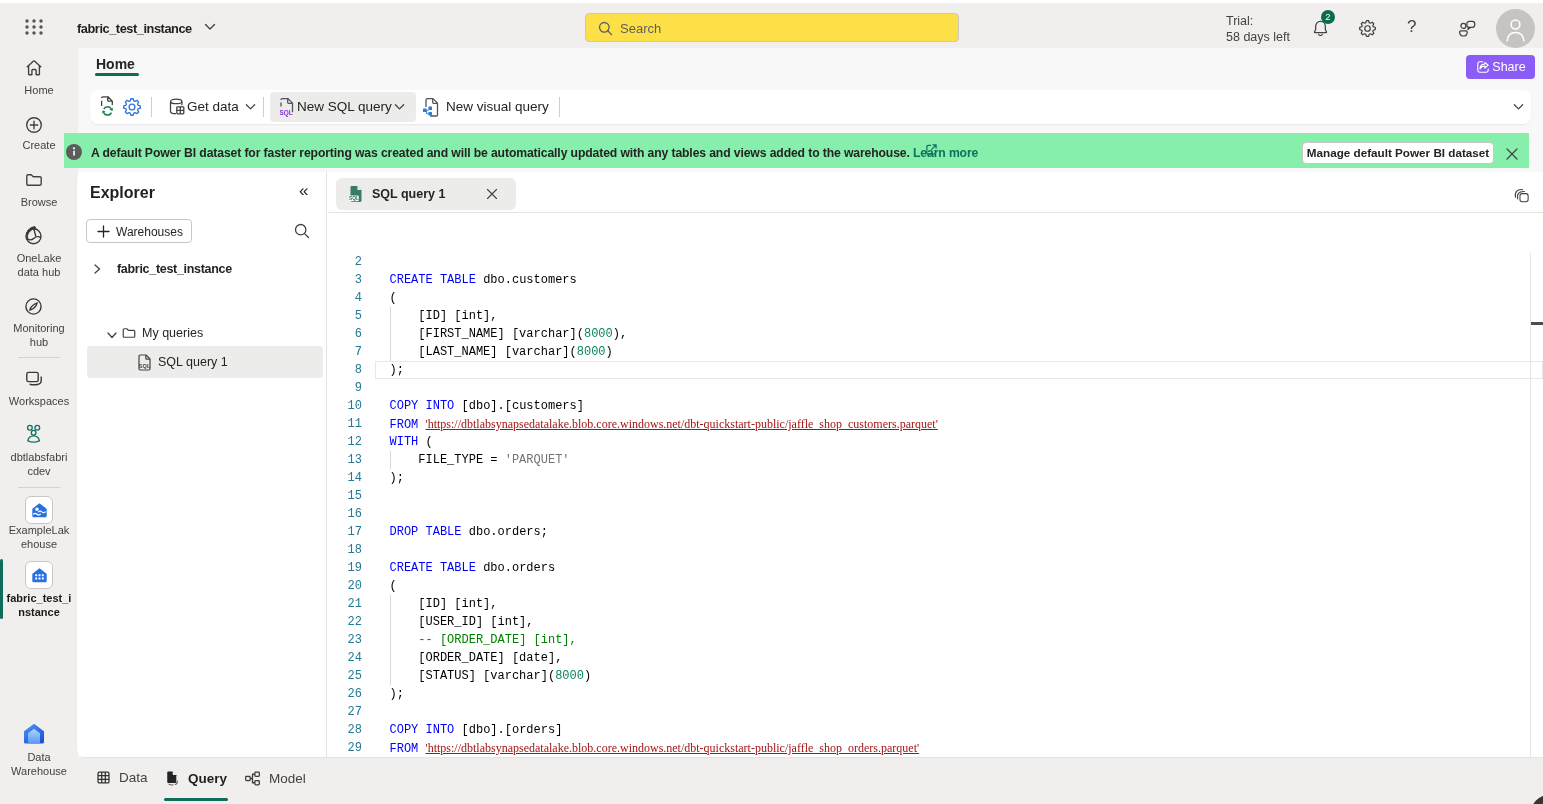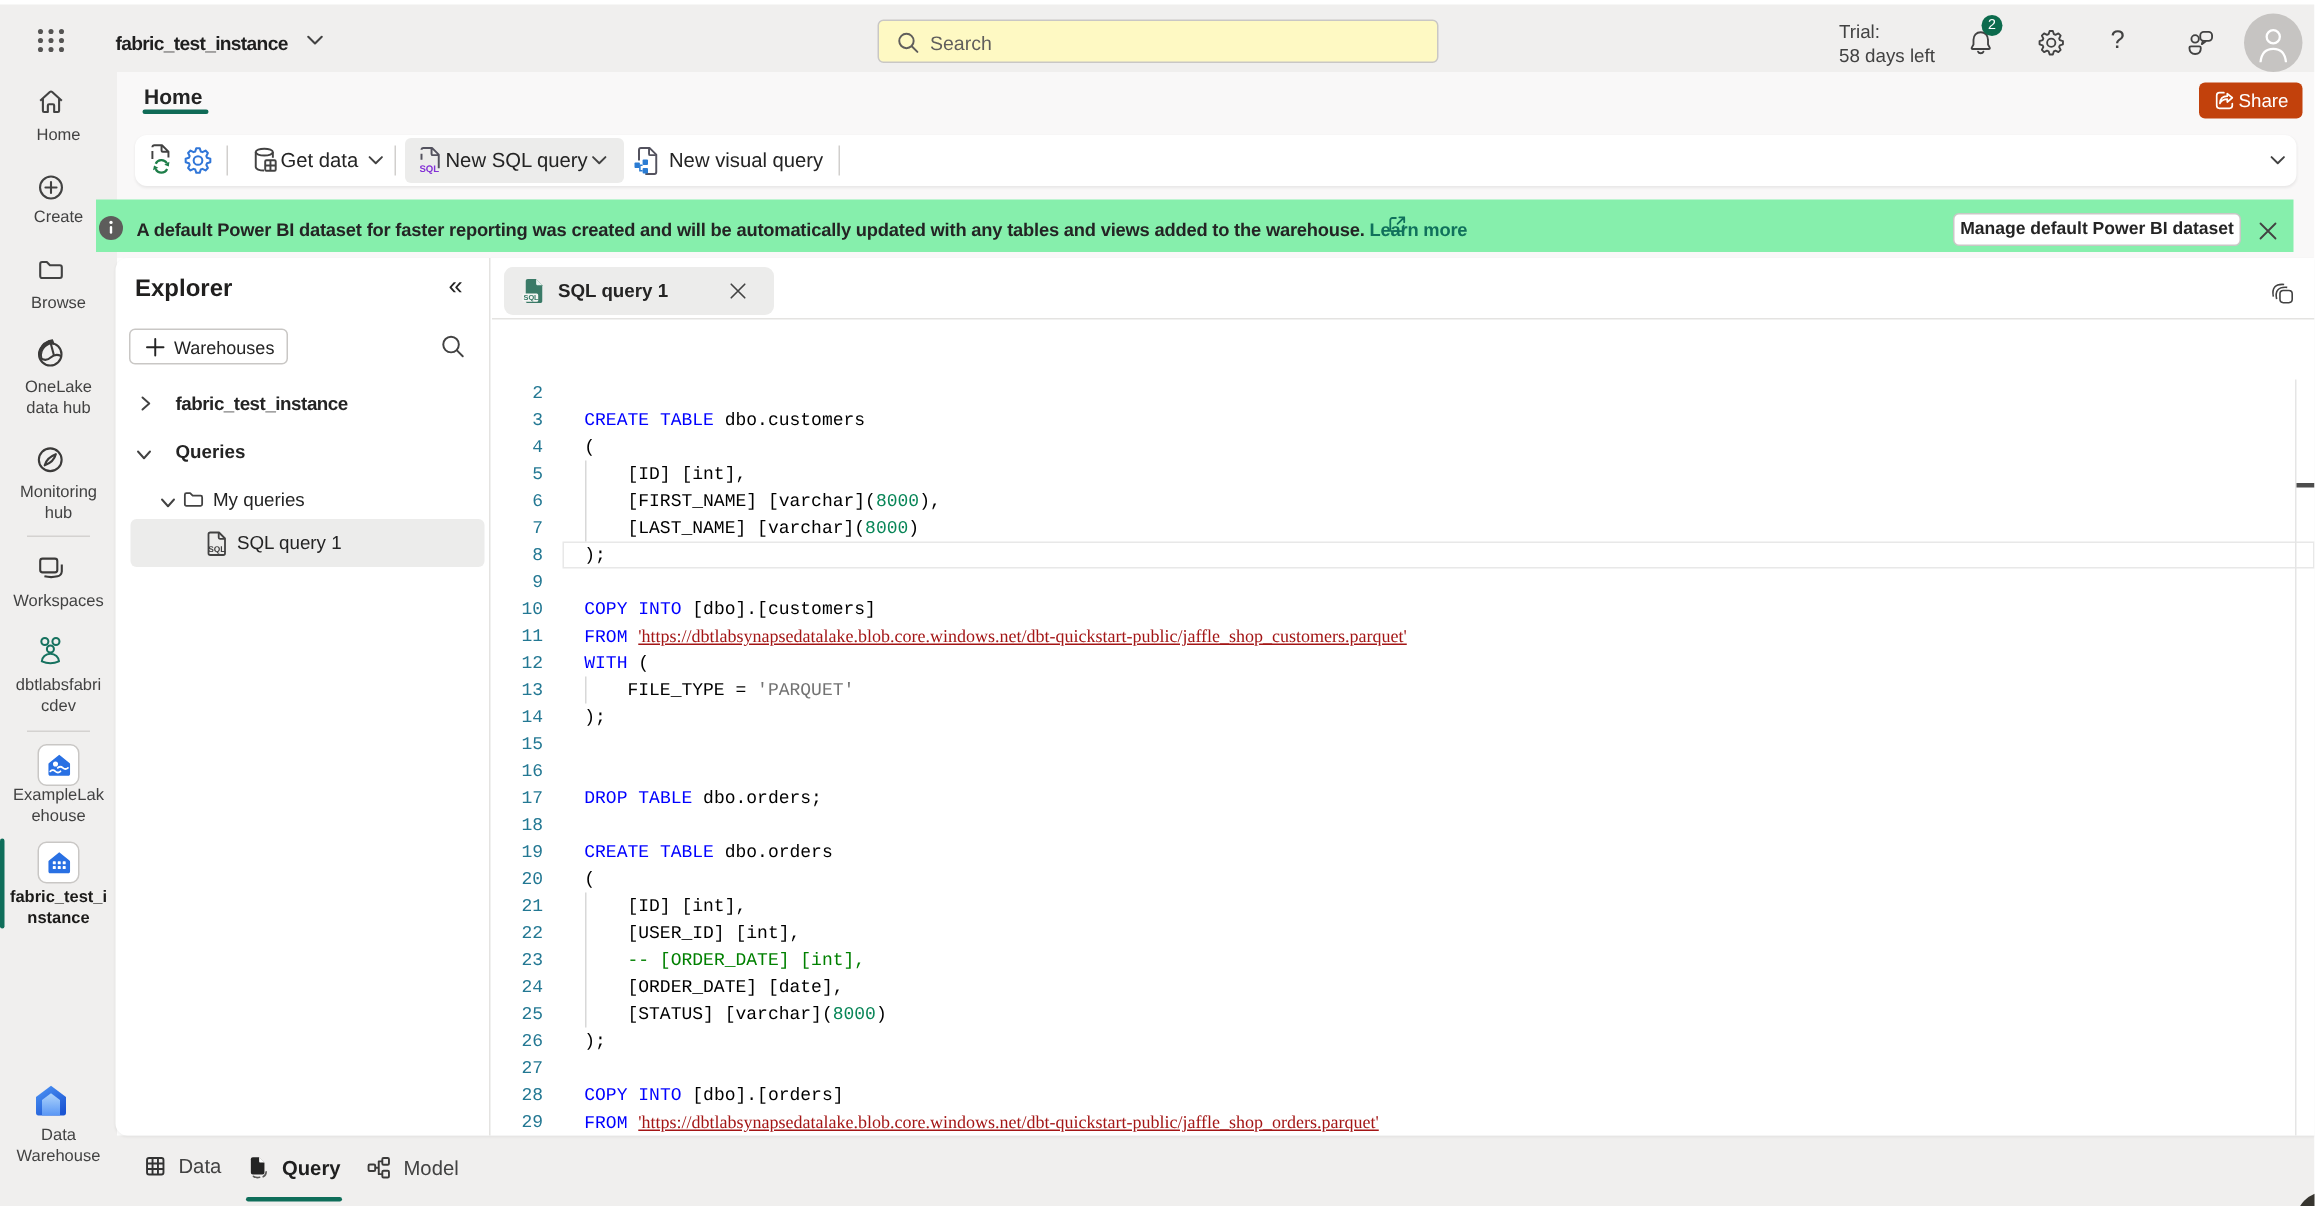--- a/index.html
+++ b/index.html
@@ -4,40 +4,40 @@
 <style>
 * { margin:0; padding:0; box-sizing:border-box; }
 html,body { width:1543px; height:804px; overflow:hidden; }
 body { font-family:"Liberation Sans",sans-serif; background:#fff; position:relative; color:#242424; }
 .abs { position:absolute; }
 svg { display:block; }
 
 
 #topbar { position:absolute; left:0; top:3px; width:1543px; height:45px; background:#f0efee; }
 #title { position:absolute; left:77px; top:18px; font-size:12.8px; font-weight:700; color:#1f1f1f; letter-spacing:-0.45px; }
-#searchbox { position:absolute; left:585px; top:10px; width:374px; height:29px; background:#fef9c3; border:1px solid #c9c7c5; border-radius:4px; }
+#searchbox { position:absolute; left:585px; top:10px; width:374px; height:29px; background:#fde047; border:1px solid #c9c7c5; border-radius:4px; }
 #searchbox .ph { position:absolute; left:34px; top:7px; font-size:13px; color:#605e5c; }
 #trial { position:absolute; left:1226px; top:10px; font-size:12.5px; color:#424242; line-height:16px; }
 #avatar { position:absolute; left:1496px; top:6px; width:39px; height:39px; border-radius:50%; background:#c6c4c2; overflow:hidden; }
 .badge { position:absolute; left:1321px; top:7px; width:14px; height:14px; border-radius:50%; background:#0c6b4d; color:#fff; font-size:9.5px; text-align:center; line-height:14px; }
 
 
 #railbg { position:absolute; left:0; top:48px; width:78px; height:756px; background:#f0efee; }
 #rail { position:absolute; left:0; top:0; width:78px; height:804px; }
 .rlabel { position:absolute; width:78px; text-align:center; font-size:11px; color:#424242; line-height:13.5px; }
 .rlabel.bold { font-weight:700; color:#1b1a19; }
 .rsep { position:absolute; left:18px; width:42px; height:1px; background:#d4d2d0; }
 .tile { position:absolute; left:25px; width:28px; height:28px; background:#fff; border:1px solid #c9c7c5; border-radius:6px; display:flex; align-items:center; justify-content:center; }
 #selbar { position:absolute; left:0; top:559px; width:3px; height:60px; background:#0f6e5a; border-radius:2px; }
 
 
 #ribbon { position:absolute; left:78px; top:48px; width:1465px; height:124px; background:#f9f8f8; }
 #hometab { position:absolute; left:96px; top:56px; font-size:14px; font-weight:700; color:#242424; }
 #homeline { position:absolute; left:95px; top:73px; width:44px; height:3px; border-radius:2px; background:#106b57; }
-#sharebtn { position:absolute; left:1466px; top:55px; width:69px; height:24px; background:#c2410c; border-radius:4px; color:#fff; font-size:12.5px; display:flex; align-items:center; justify-content:center; gap:1px; }
+#sharebtn { position:absolute; left:1466px; top:55px; width:69px; height:24px; background:#8b5cf6; border-radius:4px; color:#fff; font-size:12.5px; display:flex; align-items:center; justify-content:center; gap:1px; }
 #toolbar { position:absolute; left:90px; top:90px; width:1441px; height:34px; background:#fff; border-radius:8px; box-shadow:0 1px 2px rgba(0,0,0,0.07); }
 .tbtxt { font-size:13.5px; color:#242424; }
 .tbsep { position:absolute; top:7px; width:1px; height:20px; background:#d1cfcd; }
 #sqlbtnbg { position:absolute; left:180px; top:2px; width:146px; height:30px; background:#ececeb; border-radius:4px; }
 
 
 #banner { position:absolute; left:64px; top:133px; width:1465px; height:35px; background:#86efac;font-weight:bold; }
 #bannertext { position:absolute; left:27px; top:13px; font-size:12.2px; color:#242424; letter-spacing:-0.12px;}
 #bannertext a { color:#10715c; text-decoration:none; }
 #managebtn { position:absolute; left:1238px; top:8.5px; width:192px; height:22px; background:#fff; border:1px solid #c9c7c5; border-radius:4px; font-size:11.7px; color:#242424; text-align:center; line-height:20px; }
@@ -379,26 +379,20 @@
       </svg>
     <div id="selrow"></div>
 
     <div class="trow" style="top:81px">
       <svg class="abs" style="left:15px;top:11px" width="10" height="10" viewBox="0 0 10 10">
           <path d="M3 1 L7.5 5 L3 9" fill="none" stroke="#424242" stroke-width="1.3" stroke-linecap="round" stroke-linejoin="round"></path>
         </svg>
       <div class="lbl" style="left:40px;font-weight:700;letter-spacing:-0.3px;">fabric_test_instance</div>
     </div>
 
-    <div class="trow" style="top:113px">
-      <svg class="abs" style="left:14px;top:13px" width="10" height="10" viewBox="0 0 10 10">
-          <path d="M1 3 L5 7.5 L9 3" fill="none" stroke="#424242" stroke-width="1.3" stroke-linecap="round" stroke-linejoin="round"></path>
-        </svg>
-      <div class="lbl" style="left:40px;font-weight:700;">Queries</div>
-    </div>
 
     <div class="trow" style="top:145px">
       <svg class="abs" style="left:30px;top:13px" width="10" height="10" viewBox="0 0 10 10">
           <path d="M1 3 L5 7.5 L9 3" fill="none" stroke="#424242" stroke-width="1.3" stroke-linecap="round" stroke-linejoin="round"></path>
         </svg>
       <svg class="abs" style="left:44px;top:8px" width="16" height="16" viewBox="0 0 20 20">
           <path d="M2.8 6 C2.8 5.2 3.3 4.7 4.1 4.7 H7.2 L9.3 6.8 H15.9 C16.7 6.8 17.2 7.3 17.2 8.1 V14 C17.2 14.8 16.7 15.3 15.9 15.3 H4.1 C3.3 15.3 2.8 14.8 2.8 14 Z" fill="none" stroke="#424242" stroke-width="1.5" stroke-linejoin="round"></path>
         </svg>
       <div class="lbl" style="left:65px;">My queries</div>
     </div>

